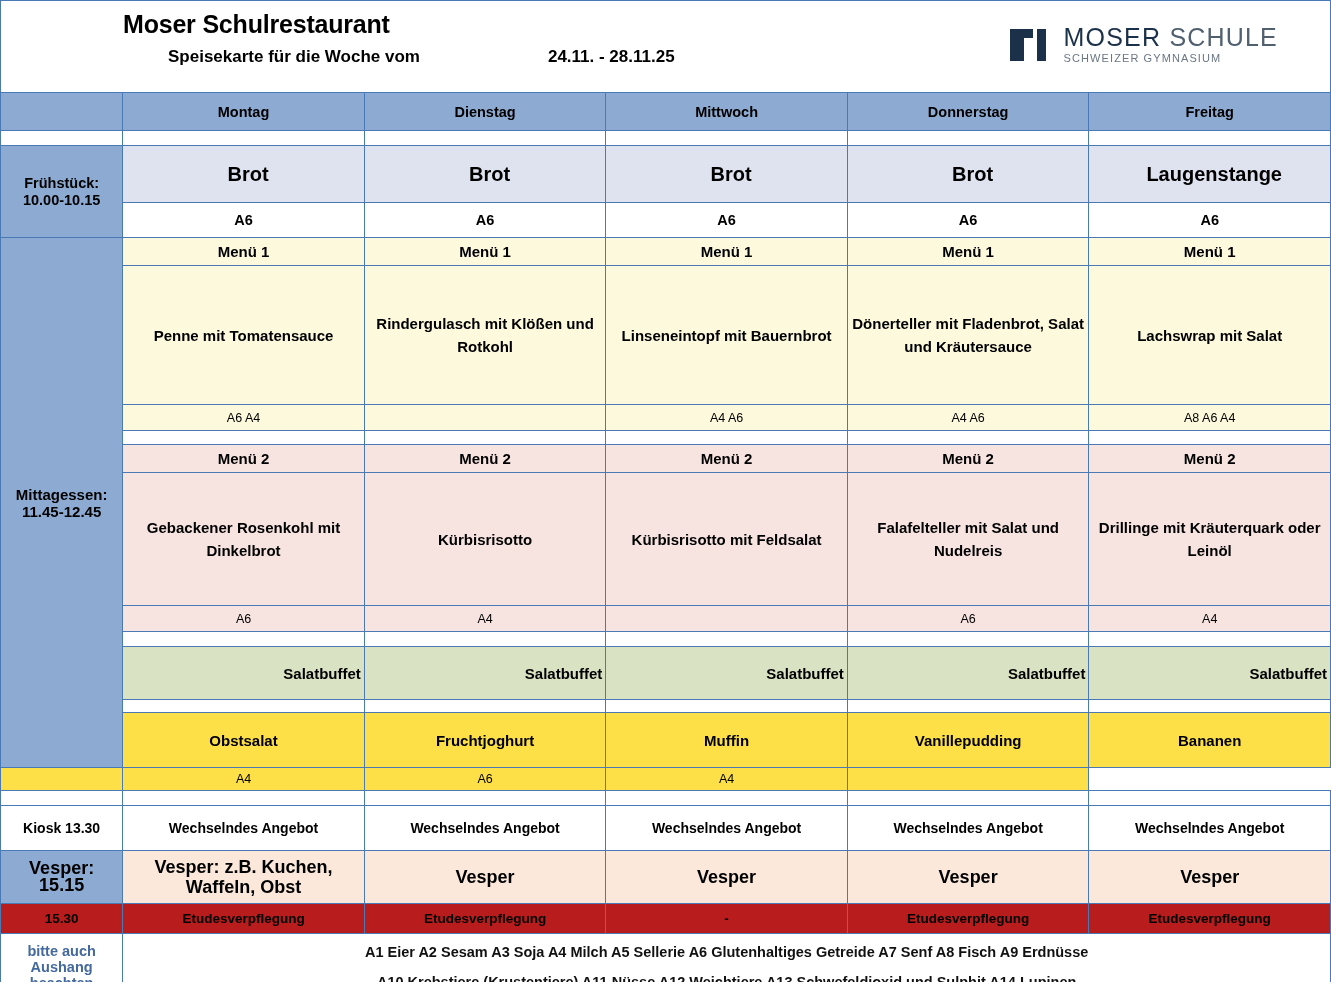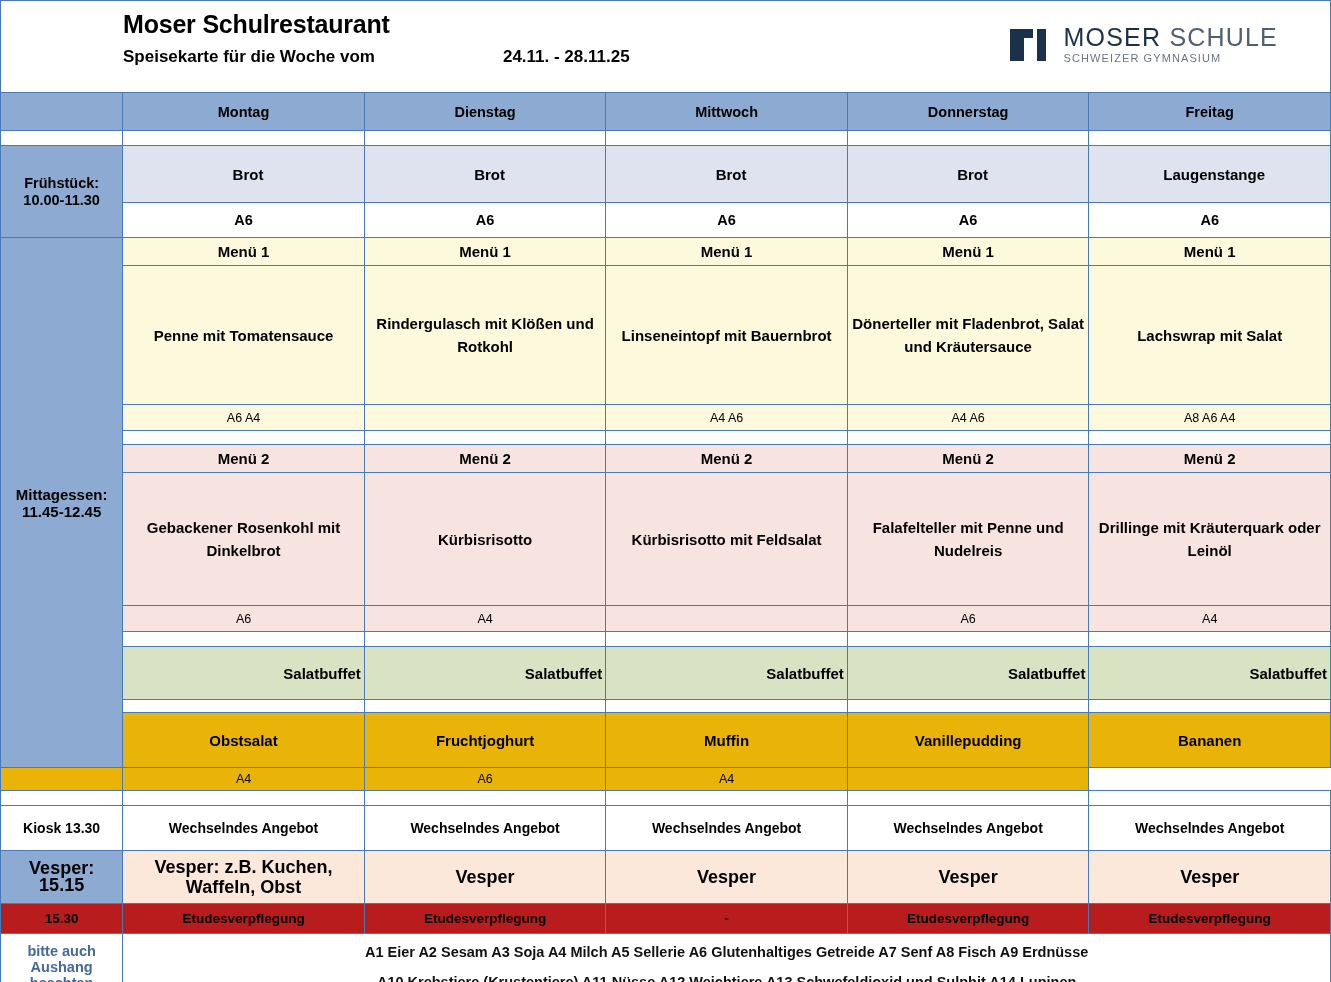--- a/index.html
+++ b/index.html
@@ -43,20 +43,21 @@
     font-size: 25px;
     font-weight: bold;
     letter-spacing: -0.2px;
     line-height: 30px;
     white-space: nowrap;
   }
   .subtitle-row {
     display: flex;
     align-items: flex-start;
     margin-top: 7px;
+    margin-left: 45px;
   }
   .subtitle {
     font-size: 17px;
     font-weight: bold;
     line-height: 22px;
     white-space: nowrap;
   }
   .daterange {
     font-size: 17px;
     font-weight: bold;
@@ -137,21 +138,21 @@
     line-height: 17px;
     padding: 0 2px;
   }
   td.sideblank { background: #8dabd2; }
 
   
   tr.spacer td { height: 14px; background: #ffffff; }
 
   
   .bg-breakfast { background: #dee3ef; }
-  tr.breakfast td.item { height: 56px; font-size: 15px; padding-left: 12px; }
+  tr.breakfast td.item { height: 56px; font-size: 20px; padding-left: 12px; }
   tr.breakfast-a td { height: 34px; background: #ffffff; font-size: 14.5px; }
 
   
   .bg-m1 { background: #fcf9dc; }
   tr.m1-head td { height: 27px; font-size: 15px; }
   tr.m1-item td { height: 138px; font-size: 15px; line-height: 23px; }
   tr.m1-alrg td { height: 25px; font-size: 12.5px; font-weight: normal; }
   tr.m1-gap td { height: 13px; }
 
   
@@ -159,21 +160,21 @@
   tr.m2-head td { height: 27px; font-size: 15px; }
   tr.m2-item td { height: 132px; font-size: 15px; line-height: 23px; }
   tr.m2-alrg td { height: 25px; font-size: 12.5px; font-weight: normal; }
 
   
   .bg-salad { background: #d9e2c2; }
   tr.salad td { height: 52px; font-size: 15px; text-align: right; }
   tr.salad-gap td { height: 14px; background: #ffffff; }
 
   
-  .bg-dessert { background: #eab308; margin-top: 24px; }
+  .bg-dessert { background: #fde047; margin-top: 24px; }
   tr.dessert td { height: 54px; font-size: 15px; }
   tr.dessert-alrg td { height: 22px; font-size: 12.5px; font-weight: normal; }
   tr.dessert-gap td { height: 12px; background: #ffffff; }
 
   
   tr.kiosk td { height: 44px; background: #ffffff; font-size: 14px; }
 
   
   .bg-vesper { background: #fbe8da; }
   tr.vesper td { height: 52px; font-size: 18px; }
@@ -257,21 +258,21 @@
         <td></td>
         <td></td>
         <td></td>
         <td></td>
         <td></td>
       </tr>
 
       <tr class="breakfast">
         <td class="sidelabel" rowspan="2">
           <div>Frühstück:</div>
-          <div>10.00-11.30</div>
+          <div>10.00-10.15</div>
         </td>
         <td class="item bg-breakfast">Brot</td>
         <td class="item bg-breakfast">Brot</td>
         <td class="item bg-breakfast">Brot</td>
         <td class="item bg-breakfast">Brot</td>
         <td class="item bg-breakfast">Laugenstange</td>
       </tr>
 
       <tr class="breakfast-a">
         <td>A6</td>
@@ -322,21 +323,21 @@
         <td class="bg-m2">Menü 2</td>
         <td class="bg-m2">Menü 2</td>
         <td class="bg-m2">Menü 2</td>
         <td class="bg-m2">Menü 2</td>
       </tr>
 
       <tr class="m2-item">
         <td class="bg-m2">Gebackener Rosenkohl mit Dinkelbrot</td>
         <td class="bg-m2">Kürbisrisotto</td>
         <td class="bg-m2">Kürbisrisotto mit Feldsalat</td>
-        <td class="bg-m2">Falafelteller mit Penne und Nudelreis</td>
+        <td class="bg-m2">Falafelteller mit Salat und Nudelreis</td>
         <td class="bg-m2">Drillinge mit Kräuterquark oder Leinöl</td>
       </tr>
 
       <tr class="m2-alrg">
         <td class="bg-m2">A6</td>
         <td class="bg-m2">A4</td>
         <td class="bg-m2"></td>
         <td class="bg-m2">A6</td>
         <td class="bg-m2">A4</td>
       </tr>

